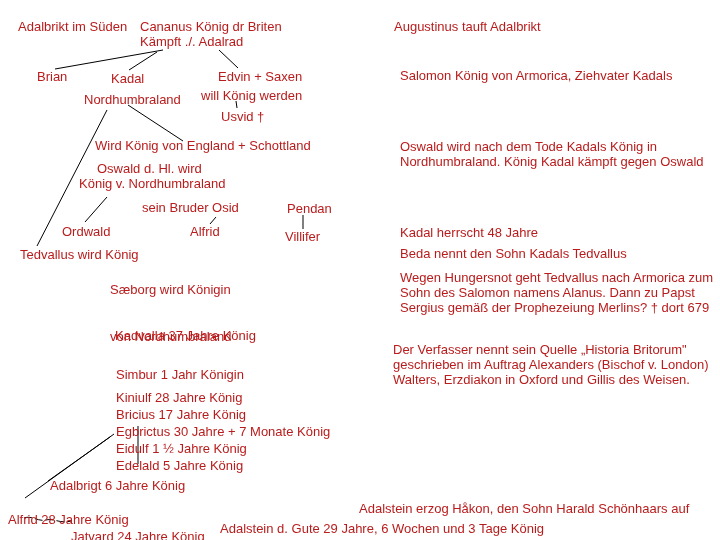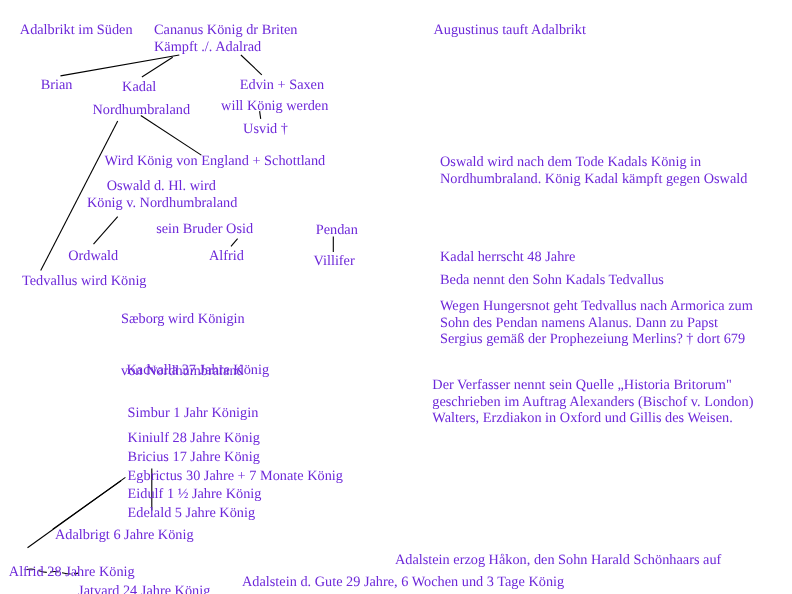--- a/index.html
+++ b/index.html
@@ -10,23 +10,22 @@
     overflow: hidden;
     font-family: "Liberation Sans", sans-serif;
   }
   #canvas { position: absolute; left: 0; top: 0; width: 720px; height: 540px; }
   #lines  { position: absolute; left: 0; top: 0; z-index: 1; }
   .t {
     position: absolute;
     z-index: 2;
     font-size: 13px;
     line-height: 13px;
-    color: #6d28d9;
+    color: #b91c1c;
     white-space: nowrap;
-    font-family: Liberation Serif, serif;
   }
 </style>
 </head>
 <body>
 
 <div id="canvas">
 
   <svg id="lines" width="720" height="540" viewBox="0 0 720 540">
       <line x1="163" y1="50" x2="55" y2="69" stroke="#000000" stroke-width="1"></line>
       <line x1="157" y1="52" x2="129" y2="70" stroke="#000000" stroke-width="1"></line>
@@ -44,20 +43,21 @@
     </svg>
 
   <div class="t" style="left:18px;  top:20px;">Adalbrikt im Süden</div>
   <div class="t" style="left:140px; top:20px;">Cananus König dr Briten</div>
   <div class="t" style="left:140px; top:35px;">Kämpft ./. Adalrad</div>
   <div class="t" style="left:394px; top:20px;">Augustinus tauft Adalbrikt</div>
 
   <div class="t" style="left:37px;  top:70px;">Brian</div>
   <div class="t" style="left:111px; top:72px;">Kadal</div>
   <div class="t" style="left:218px; top:70px;">Edvin + Saxen</div>
+  <div class="t" style="left:400px; top:69px;">Salomon König von Armorica, Ziehvater Kadals</div>
 
   <div class="t" style="left:84px;  top:93px;">Nordhumbraland</div>
   <div class="t" style="left:201px; top:89px;">will König werden</div>
   <div class="t" style="left:221px; top:110px;">Usvid †</div>
 
   <div class="t" style="left:95px;  top:139px;">Wird König von England + Schottland</div>
   <div class="t" style="left:97px;  top:162px;">Oswald d. Hl. wird</div>
   <div class="t" style="left:79px;  top:177px;">König v. Nordhumbraland</div>
   <div class="t" style="left:400px; top:140px;">Oswald wird nach dem Tode Kadals König in</div>
   <div class="t" style="left:400px; top:155px;">Nordhumbraland. König Kadal kämpft gegen Oswald</div>
@@ -66,21 +66,21 @@
   <div class="t" style="left:287px; top:202px;">Pendan</div>
   <div class="t" style="left:62px;  top:225px;">Ordwald</div>
   <div class="t" style="left:190px; top:225px;">Alfrid</div>
   <div class="t" style="left:285px; top:230px;">Villifer</div>
   <div class="t" style="left:400px; top:226px;">Kadal herrscht 48 Jahre</div>
 
   <div class="t" style="left:20px;  top:248px;">Tedvallus wird König</div>
   <div class="t" style="left:400px; top:247px;">Beda nennt den Sohn Kadals Tedvallus</div>
 
   <div class="t" style="left:400px; top:271px;">Wegen Hungersnot geht Tedvallus nach Armorica zum</div>
-  <div class="t" style="left:400px; top:286px;">Sohn des Pendan namens Alanus. Dann zu Papst</div>
+  <div class="t" style="left:400px; top:286px;">Sohn des Salomon namens Alanus. Dann zu Papst</div>
   <div class="t" style="left:400px; top:301px;">Sergius gemäß der Prophezeiung Merlins? † dort 679</div>
 
   <div class="t" style="left:110px; top:283px;">Sæborg wird Königin</div>
   <div class="t" style="left:110px; top:298px;margin-top:32px;">von Nordhumbraland</div>
 
   <div class="t" style="left:115px; top:329px;">Kadvalla 37 Jahre König</div>
   <div class="t" style="left:116px; top:368px;">Simbur 1 Jahr Königin</div>
 
   <div class="t" style="left:393px; top:343px;">Der Verfasser nennt sein Quelle „Historia Britorum"</div>
   <div class="t" style="left:393px; top:358px;">geschrieben im Auftrag Alexanders (Bischof v. London)</div>

